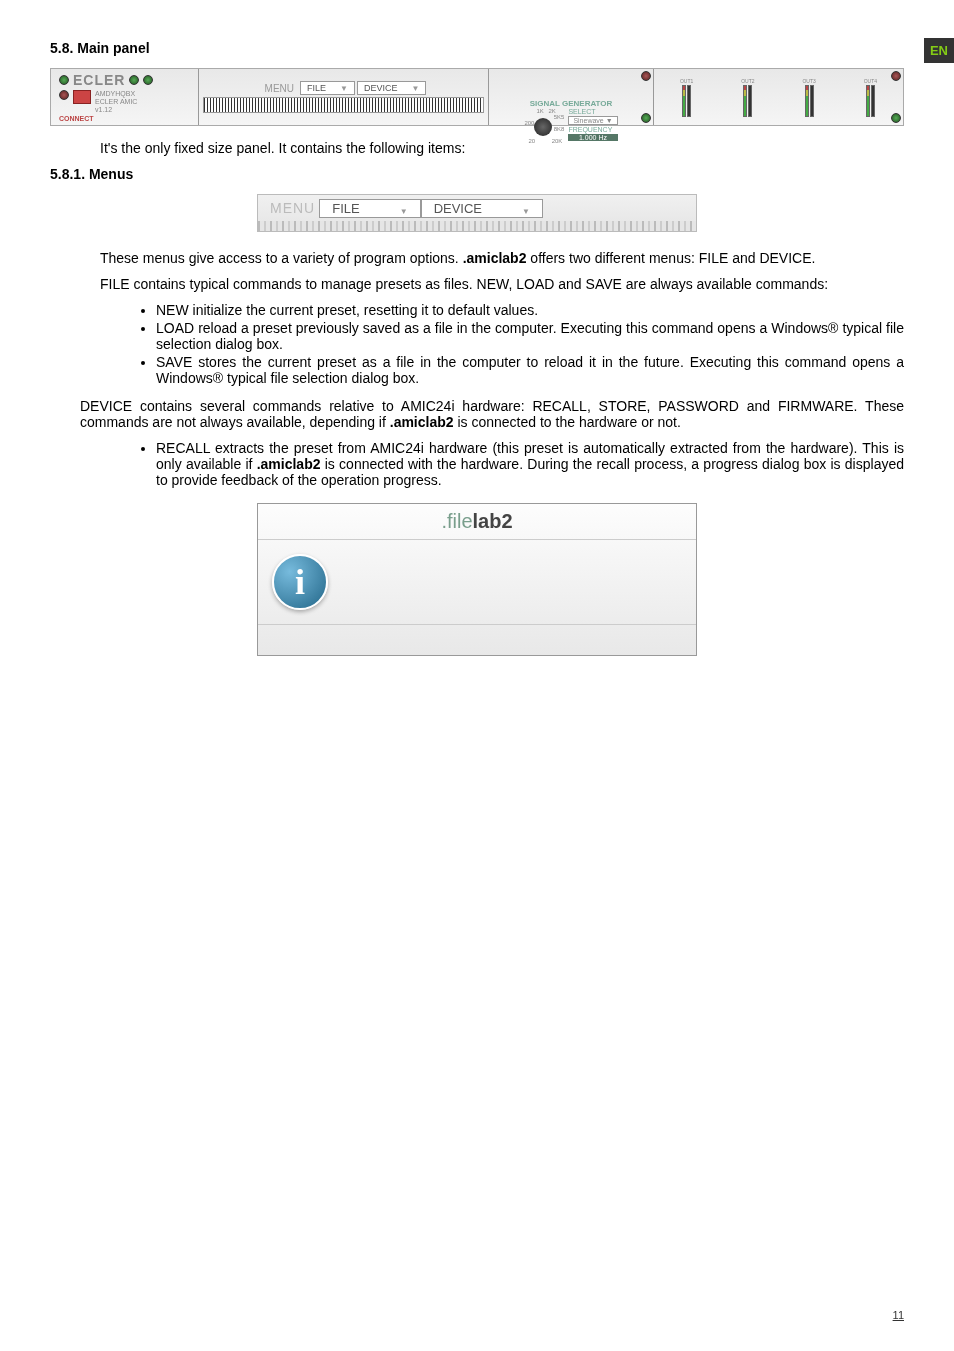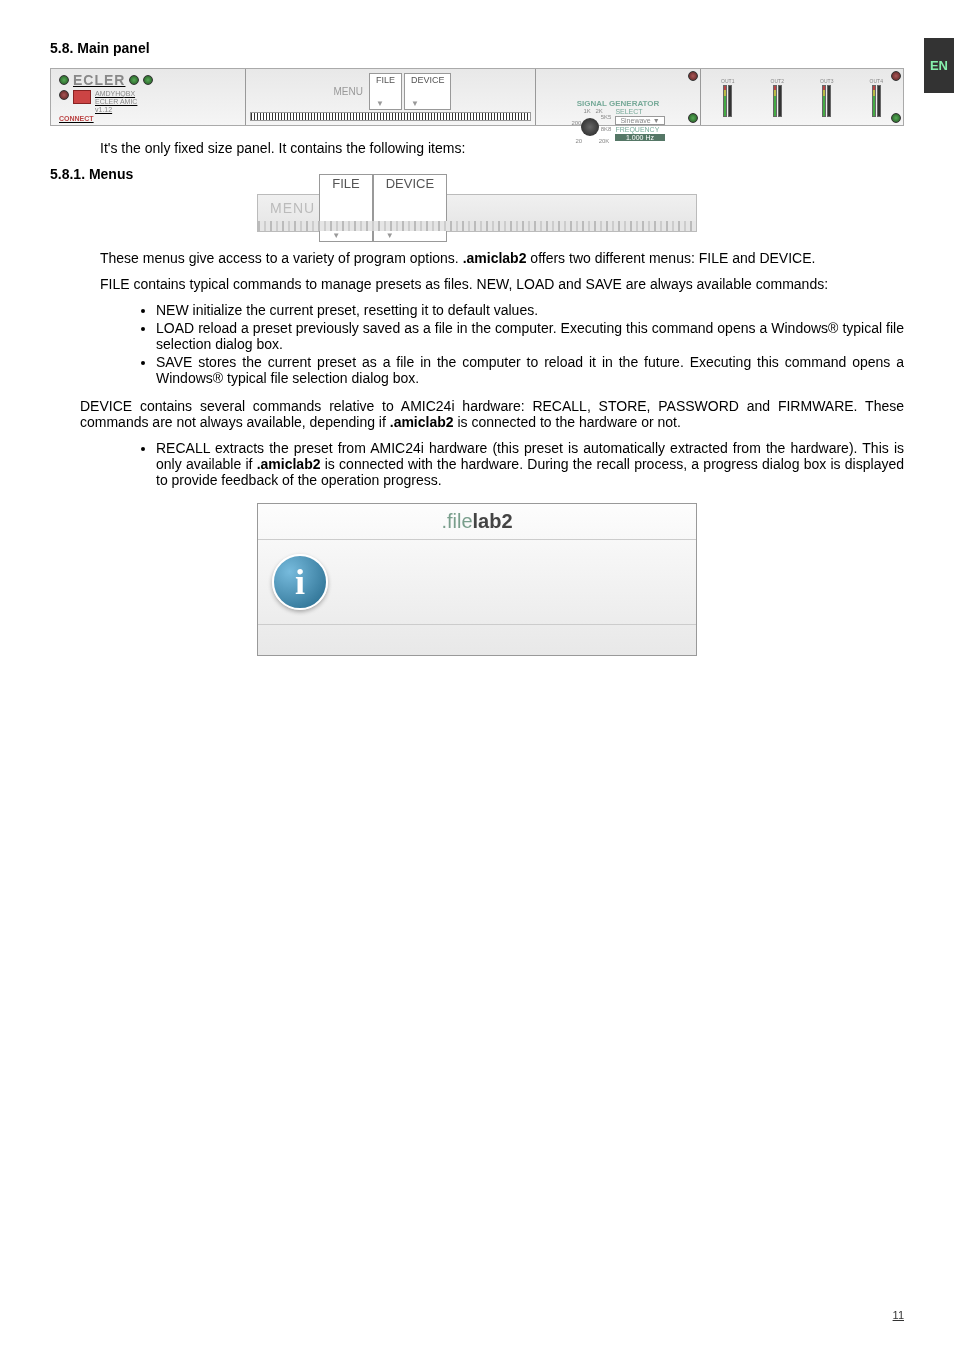--- a/index.html
+++ b/index.html
@@ -14,24 +14,24 @@
       padding: 40px 50px;
       width: 954px;
       position: relative;
       min-height: 1351px;
     }
     .en-badge {
       position: absolute;
       right: 0;
       top: 38px;
       background: #333;
-      color: #86efac;
+      color: #84cc16;
       font-weight: bold;
       font-size: 13px;
-      padding: 20px 6px;
+      padding: 5px 6px;
     }
     h3 {
       font-size: 14px;
       font-weight: bold;
       margin-bottom: 12px;
     }
     .panel-img {
       display: flex;
       width: 100%;
       height: 58px;
@@ -40,26 +40,25 @@
       background: linear-gradient(#e8e8e8, #f5f5f5);
     }
     .panel-section {
       border-right: 1px solid #999;
       padding: 4px;
       display: flex;
       align-items: center;
       font-size: 9px;
     }
     .panel-logo {
-      width: 195px;
+      width: 148px;
       flex-direction: column;
       align-items: flex-start;
       justify-content: center;
       padding-left: 8px;
-      text-decoration: underline;
     }
     .logo-row {
       display: flex;
       align-items: center;
       gap: 4px;
     }
     .logo-text {
       color: #888;
       font-size: 14px;
       font-weight: bold;
@@ -111,23 +110,22 @@
       font-size: 10px;
       padding: 0 4px;
     }
     .menu-box {
       background: #fff;
       border: 1px solid #999;
       padding: 1px 6px;
       font-size: 9px;
       color: #555;
       display: flex;
-      align-items: flex-start;
+      align-items: flex-end;
       gap: 14px;
-      flex-direction: column;
     }
     .tri-down {
       color: #999;
       font-size: 8px;
     }
     .ruler {
       height: 16px;
       background: repeating-linear-gradient(90deg, #333 0, #333 1px, #fff 1px, #fff 3px);
       width: 100%;
       border: 1px solid #999;

